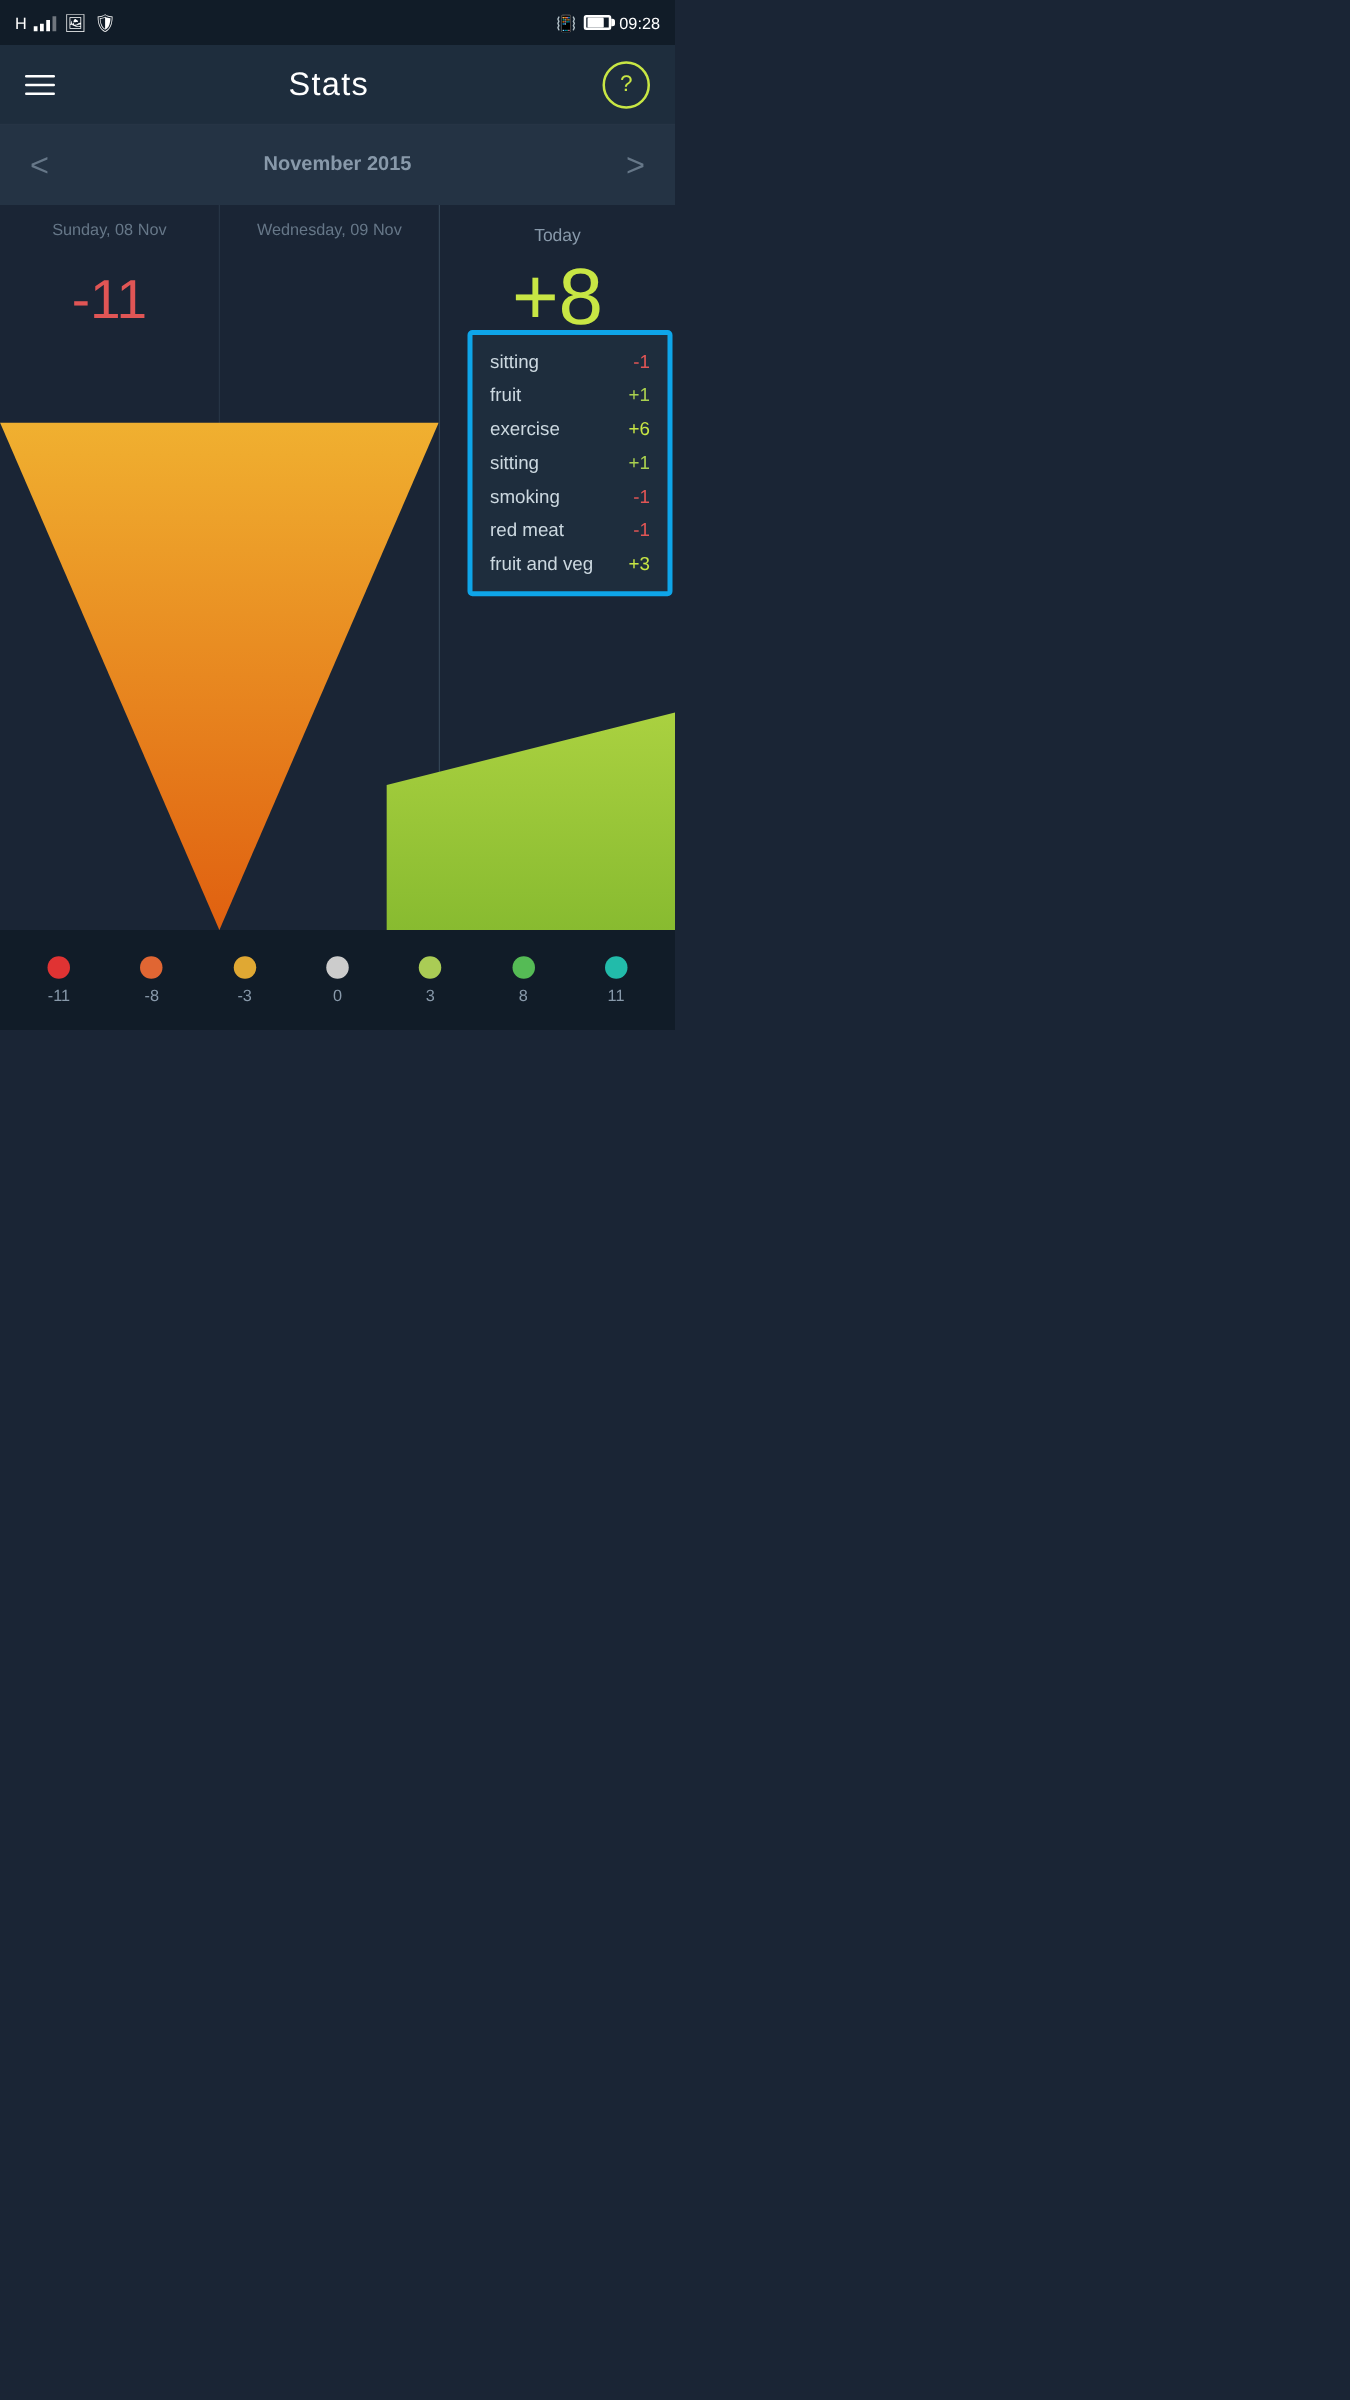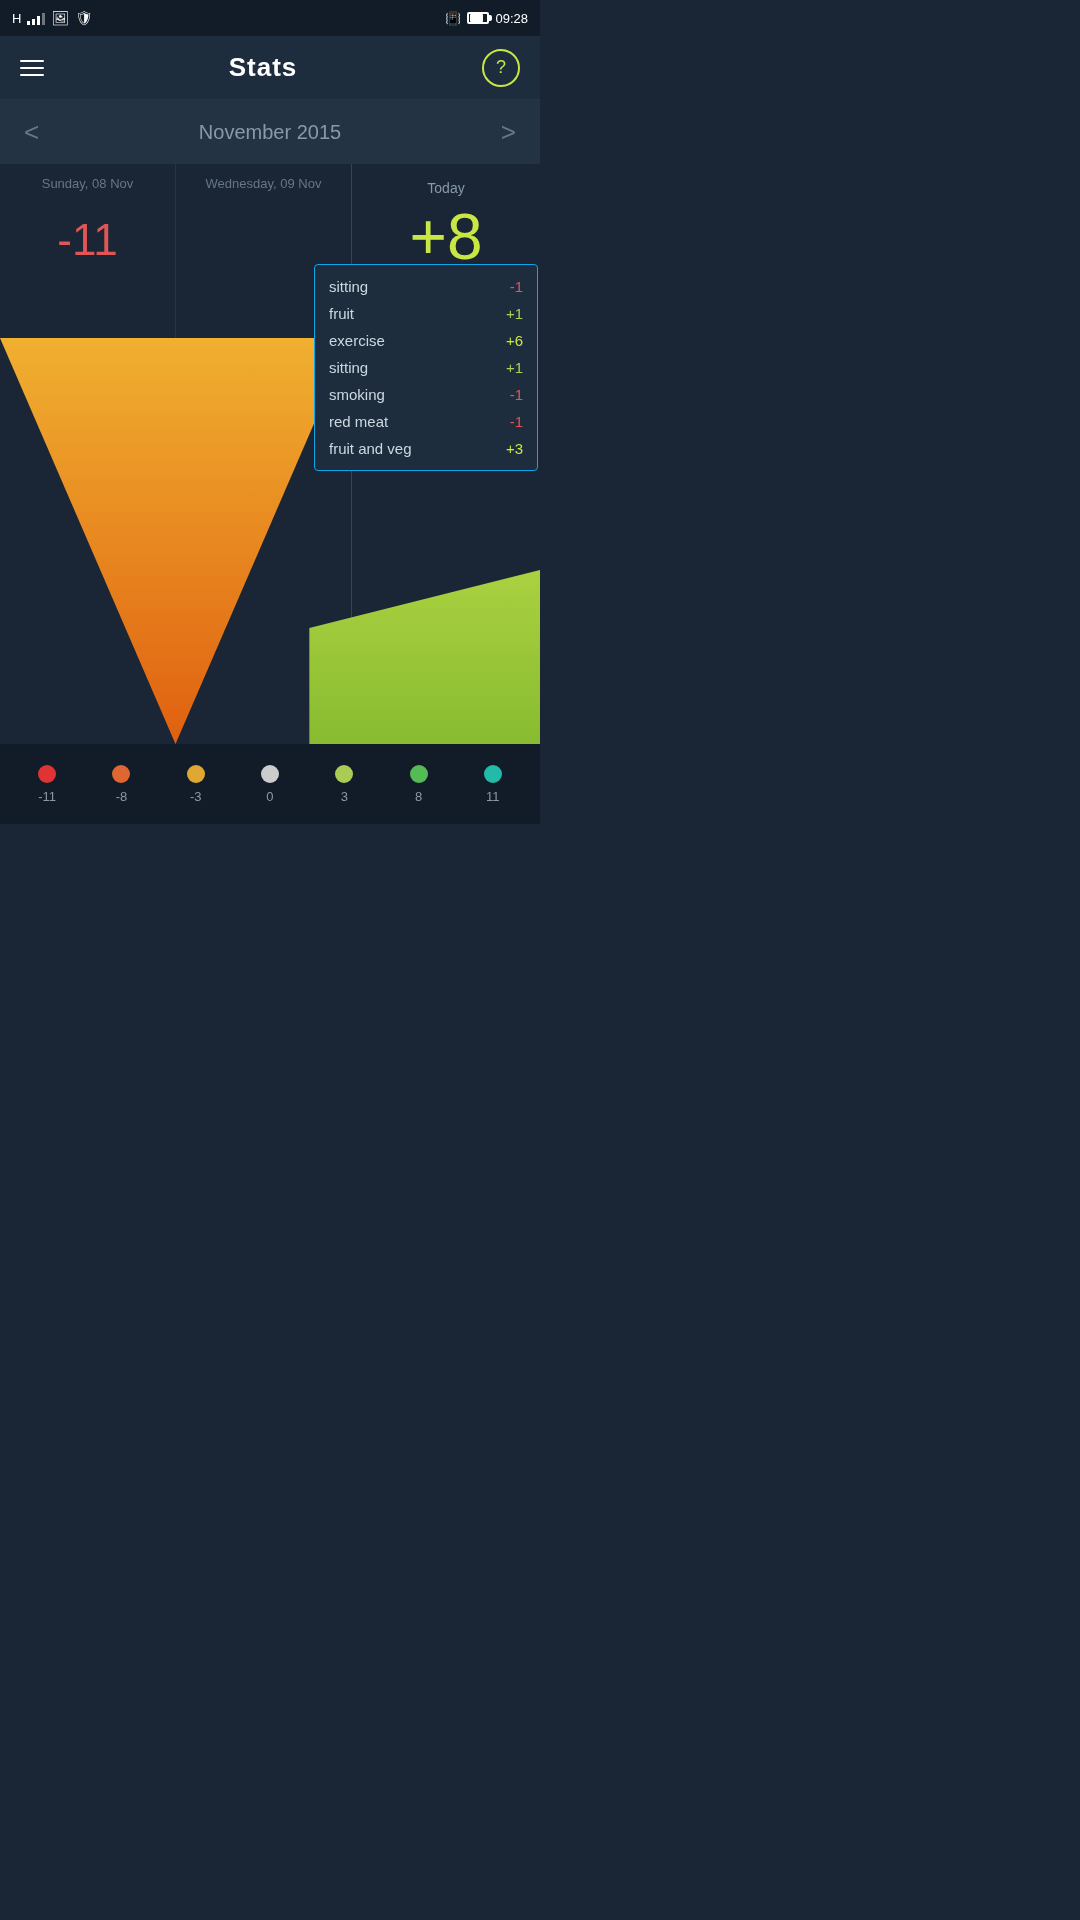--- a/index.html
+++ b/index.html
@@ -78,21 +78,21 @@
       gap: 5px;
       cursor: pointer;
     }
     .ham-line {
       width: 24px; height: 2px;
       background: #fff;
       border-radius: 2px;
     }
     .nav-title {
       font-size: 26px;
-      font-weight: 700;
+      font-weight: 400;
       color: #fff;
       letter-spacing: 1px;
     }
     .help-btn {
       width: 38px; height: 38px;
       border-radius: 50%;
       border: 2px solid #c8e644;
       display: flex; align-items: center; justify-content: center;
       color: #c8e644;
       font-size: 18px;
@@ -109,23 +109,23 @@
       justify-content: space-between;
       padding: 0 24px;
     }
     .chevron {
       color: #667788;
       font-size: 26px;
       cursor: pointer;
       font-weight: 300;
     }
     .month-label {
-      font-size: 20px;
+      font-size: 16px;
       color: #8899aa;
-      font-weight: 400;
+      font-weight: 700;
     }
 
     
     .chart-area {
       width: 100%;
       height: 580px;
       background: #1a2535;
       position: relative;
       overflow: hidden;
     }
@@ -175,23 +175,23 @@
       font-weight: 200;
       color: #c8e644;
       margin-top: 4px;
     }
 
     
     .tooltip-popup {
       position: absolute;
       top: 100px;
       right: 2px;
-      width: 224px;
+      width: 164px;
       background: #1e2d3d;
-      border: 1px solid #0ea5e9;
+      border: 4px solid #0ea5e9;
       border-radius: 4px;
       padding: 8px 0;
       z-index: 10;
     }
     .tooltip-row {
       display: flex;
       justify-content: space-between;
       align-items: center;
       padding: 5px 14px;
       font-size: 15px;

